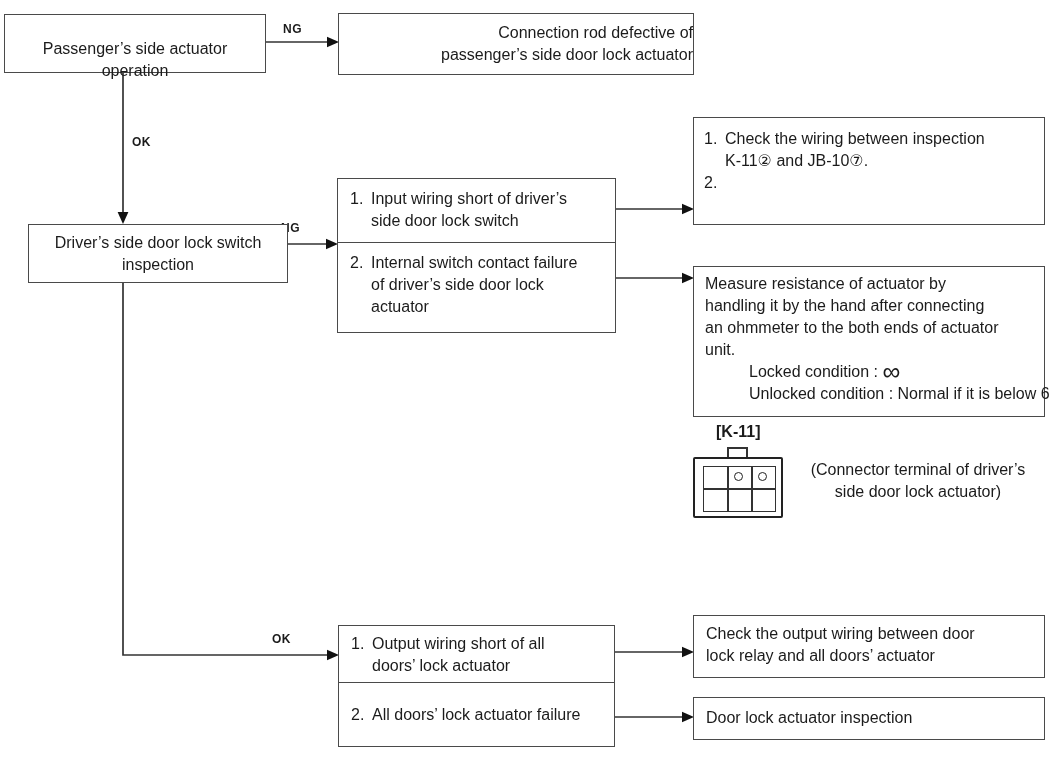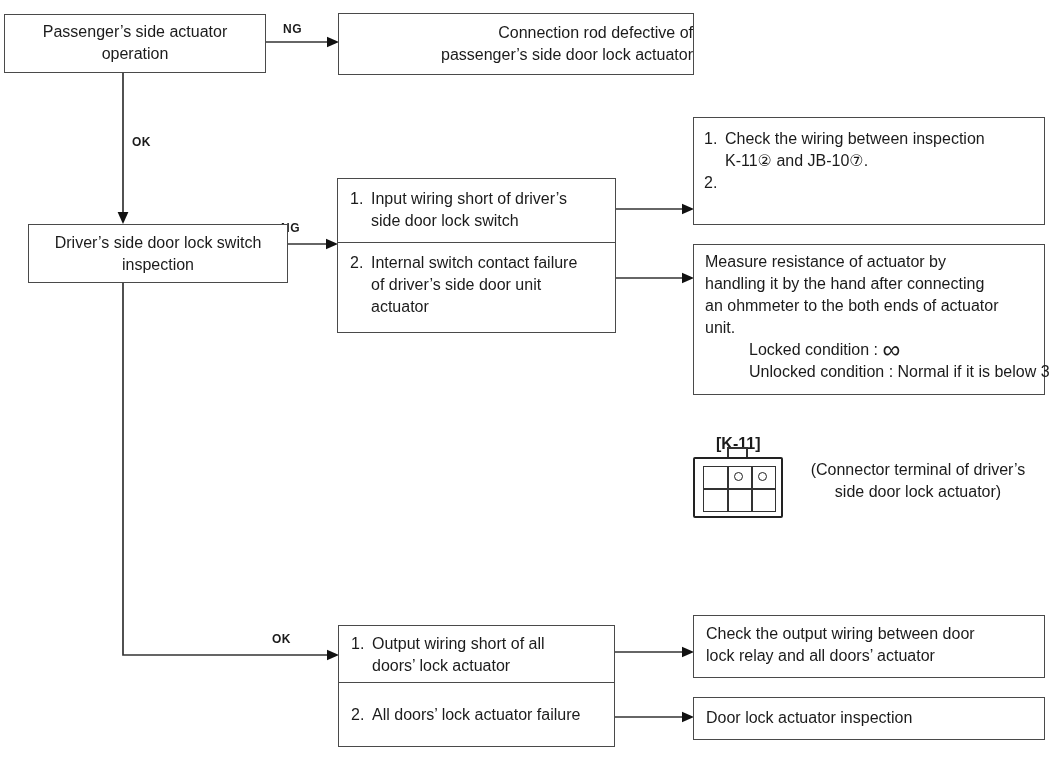--- a/index.html
+++ b/index.html
@@ -37,21 +37,21 @@
   .mline { white-space: nowrap; margin-left: 44px; }
   .sym-inf { font-size: 25px; line-height: 21px; vertical-align: -3px; }
   .sym-ohm { font-size: 21px; line-height: 21px; vertical-align: -2px; }
   .cshape { position: absolute; box-sizing: border-box; background: #ffffff; }
   .gridline { position: absolute; background: #333333; }
   .hole {
     position: absolute; width: 9px; height: 9px;
     border: 1.7px solid #222222; border-radius: 50%;
     box-sizing: border-box; background: #ffffff;
   }
-  .k11 { position: absolute; font-weight: bold; margin-top: 12px; }
+  .k11 { position: absolute; font-weight: bold; }
 </style>
 </head>
 <body>
 
 <div class="canvas">
 
   <svg class="wires" width="1050" height="765" viewBox="0 0 1050 765">
     <g stroke="#333333" stroke-width="1.7" fill="#111111">
 
       <line x1="266" y1="42" x2="327" y2="42"></line>
@@ -78,21 +78,21 @@
       <line x1="615" y1="717" x2="682" y2="717"></line>
       <polygon points="682,711.7 682,722.3 694,717" stroke="none"></polygon>
     </g>
   </svg>
 
   <span class="lbl" style="left:283px; top:21px;">NG</span>
   <span class="lbl" style="left:132px; top:134px;">OK</span>
   <span class="lbl" style="left:281px; top:220px;">NG</span>
   <span class="lbl" style="left:272px; top:631px;">OK</span>
 
-  <div class="box center" style="left:4px; top:14px; width:262px; height:59px; padding-top:6px;">
+  <div class="box center" style="left:4px; top:14px; width:262px; height:59px; padding-top:23px;">
     <div class="ml">Passenger’s side actuator
 operation</div>
   </div>
 
   <div class="box center" style="left:338px; top:13px; width:356px; height:62px; padding-top:8px;text-align:right;">
     <div class="ml">Connection rod defective of
 passenger’s side door lock actuator</div>
   </div>
 
   <div class="box center" style="left:4px; top:224px; width:260px; height:59px; padding-top:7px;margin-left:24px;">
@@ -105,44 +105,44 @@
       <div class="li">
         <span class="num">1.</span>
         <div class="ml">Input wiring short of driver’s
 side door lock switch</div>
       </div>
     </div>
     <div style="flex:1; padding:9px 4px 0 12px;">
       <div class="li">
         <span class="num">2.</span>
         <div class="ml">Internal switch contact failure
-of driver’s side door unit
+of driver’s side door lock
 actuator</div>
       </div>
     </div>
   </div>
 
   <div class="box" style="left:693px; top:117px; width:352px; height:108px; padding:10px 4px 0 10px;">
     <div class="li">
       <span class="num">1.</span>
       <div class="ml">Check the wiring between inspection
 K-11② and JB-10⑦.</div>
     </div>
     <div class="li">
       <span class="num">2.</span>
     </div>
   </div>
 
-  <div class="box" style="left:693px; top:244px; width:352px; height:151px; padding:6px 3px 0 11px;">
+  <div class="box" style="left:693px; top:266px; width:352px; height:151px; padding:6px 3px 0 11px;">
     <div class="ml">Measure resistance of actuator by
 handling it by the hand after connecting
 an ohmmeter to the both ends of actuator
 unit.</div>
     <div class="mline"><span>Locked condition : </span><span class="sym-inf">∞</span></div>
-    <div class="mline"><span>Unlocked condition : Normal if it is below 3</span><span class="sym-ohm">Ω</span></div>
+    <div class="mline"><span>Unlocked condition : Normal if it is below 6</span><span class="sym-ohm">Ω</span></div>
   </div>
 
   <span class="k11" style="left:716px; top:421px;">[K-11]</span>
   <div class="cshape" style="left:727px; top:447px; width:21px; height:13px; border:2px solid #333333; border-bottom:none;"></div>
   <div class="cshape" style="left:693px; top:457px; width:90px; height:61px; border:2.5px solid #222222; border-radius:2px;"></div>
   <div class="cshape" style="left:703px; top:466px; width:73px; height:46px; border:1.5px solid #333333;"></div>
   <div class="gridline" style="left:727px; top:466px; width:1.5px; height:46px;"></div>
   <div class="gridline" style="left:751px; top:466px; width:1.5px; height:46px;"></div>
   <div class="gridline" style="left:703px; top:488px; width:73px; height:1.5px;"></div>
   <div class="hole" style="left:734px; top:472px;"></div>

